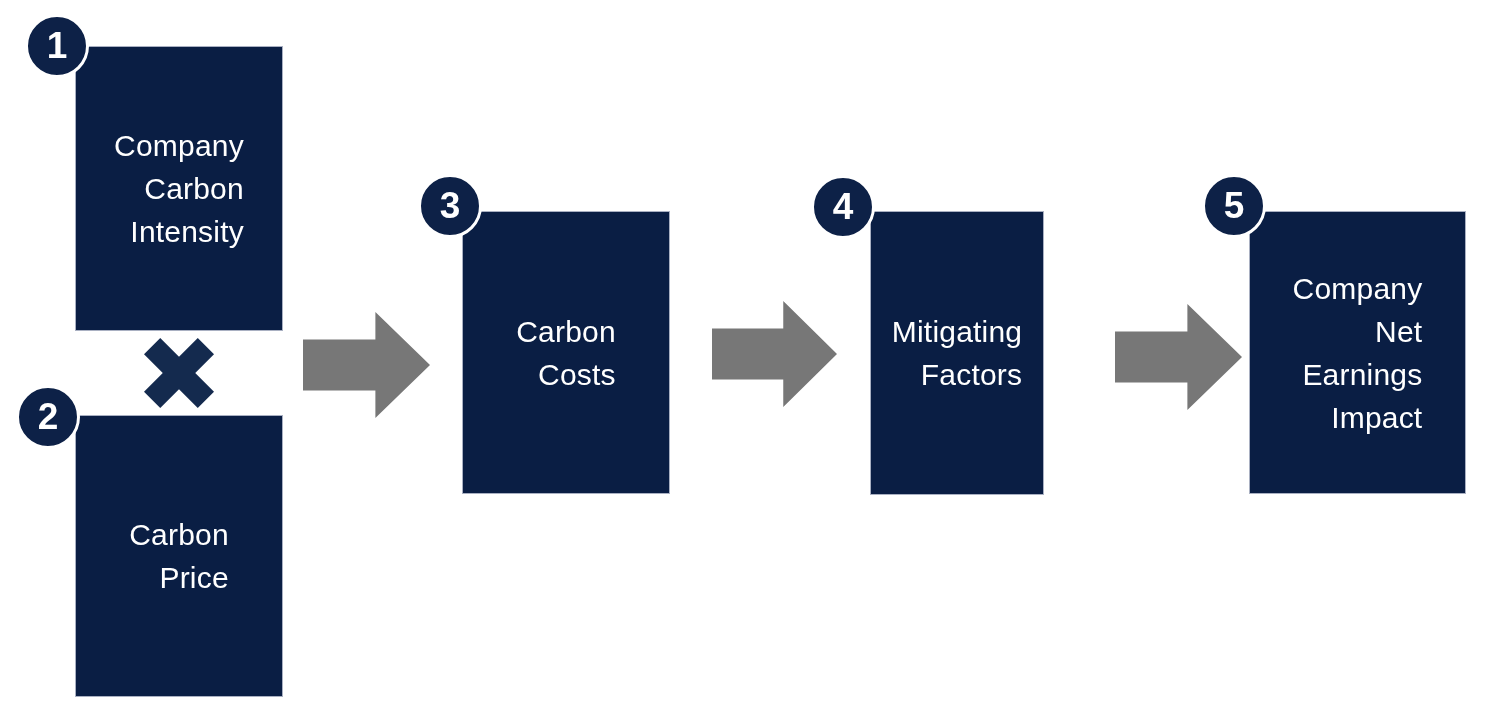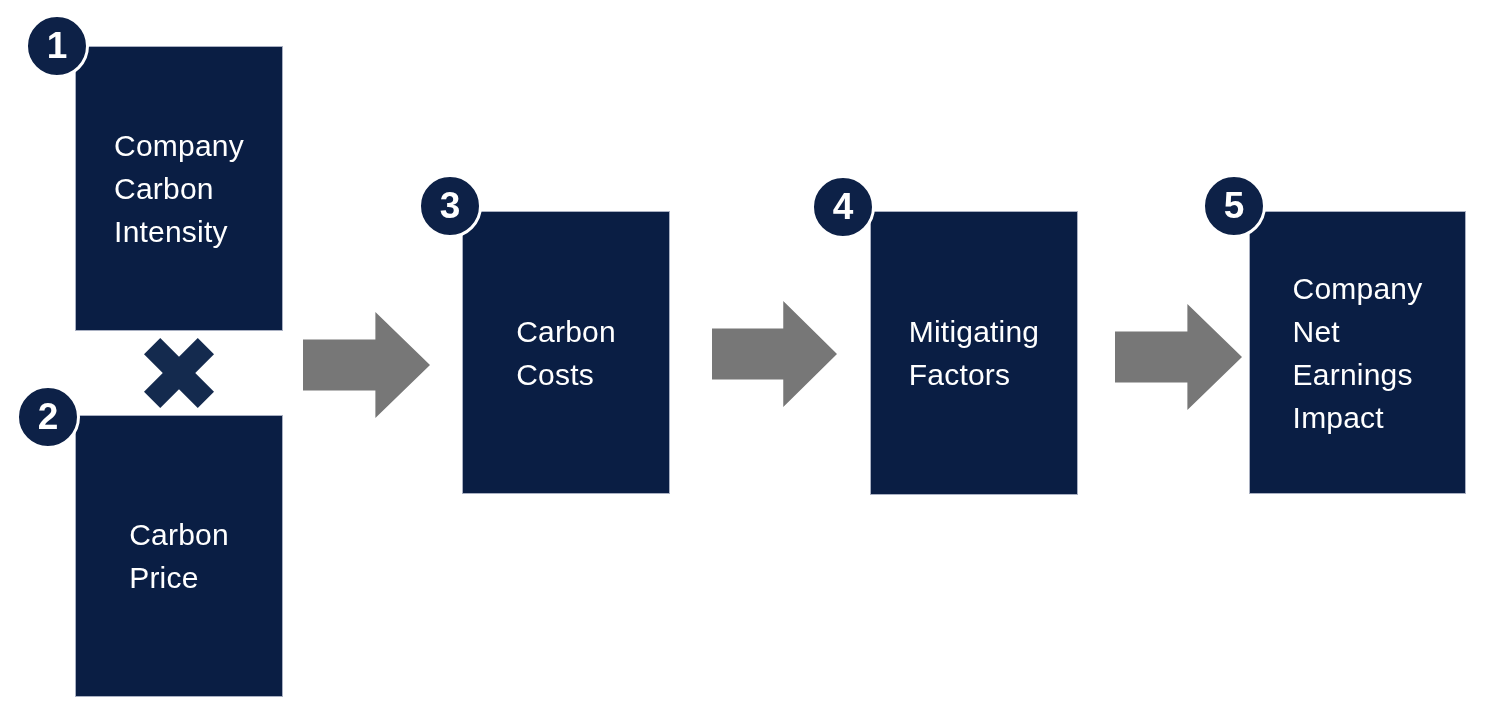--- a/index.html
+++ b/index.html
@@ -12,21 +12,21 @@
     position:relative; width:1499px; height:725px;
     background:var(--background); overflow:hidden;
   }
   .box{
     position:absolute; background:var(--box);
     border:1px solid #a9b0c2; box-sizing:border-box;
     display:flex; align-items:center; justify-content:center;
   }
   .box-label{
     color:var(--label_text); font-size:30px; line-height:43px;
-    text-align:left; white-space:pre-line; letter-spacing:0.2px;
+    text-align:right; white-space:pre-line; letter-spacing:0.2px;
   }
   .badge{
     position:absolute; width:64px; height:64px; border-radius:50%;
     background:var(--badge); border:3px solid #ffffff; box-sizing:border-box;
     display:flex; align-items:center; justify-content:center;
   }
   .badge-num{
     color:#ffffff; font-size:37px; font-weight:700; line-height:1;
     transform:translateY(-1px);
   }
@@ -74,21 +74,21 @@
   <div class="box" style="left:462px; top:211px; width:208px; height:283px;">
     <span class="box-label">Carbon
 Costs</span>
   </div>
   <div class="badge" style="left:418px; top:174px;">
     <span class="badge-num">3</span>
   </div>
 
   <div class="arrow" style="left:712px; top:301px; width:125px; height:106px;"></div>
 
-  <div class="box" style="left:870px; top:211px; width:208px; height:284px;">
+  <div class="box" style="left:870px; top:211px; width:174px; height:284px;">
     <span class="box-label">Mitigating
 Factors</span>
   </div>
   <div class="badge" style="left:811px; top:175px;">
     <span class="badge-num">4</span>
   </div>
 
   <div class="arrow" style="left:1115px; top:304px; width:127px; height:106px;"></div>
 
   <div class="box" style="left:1249px; top:211px; width:217px; height:283px;">

